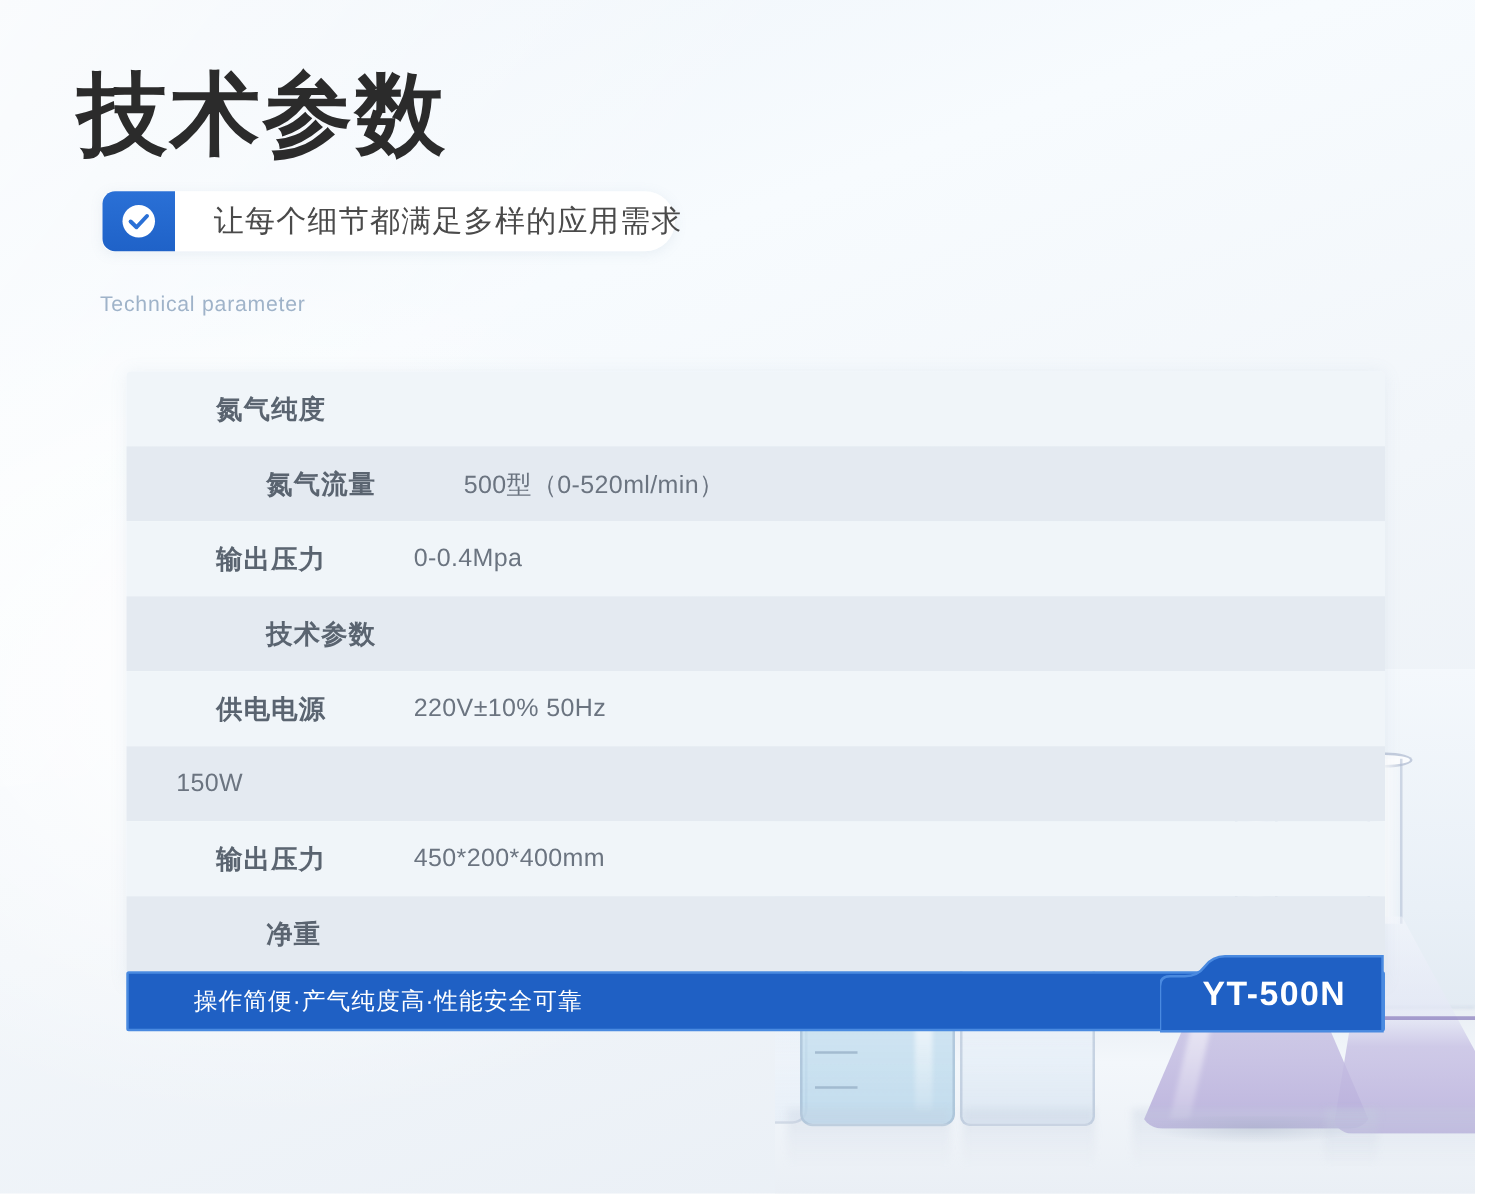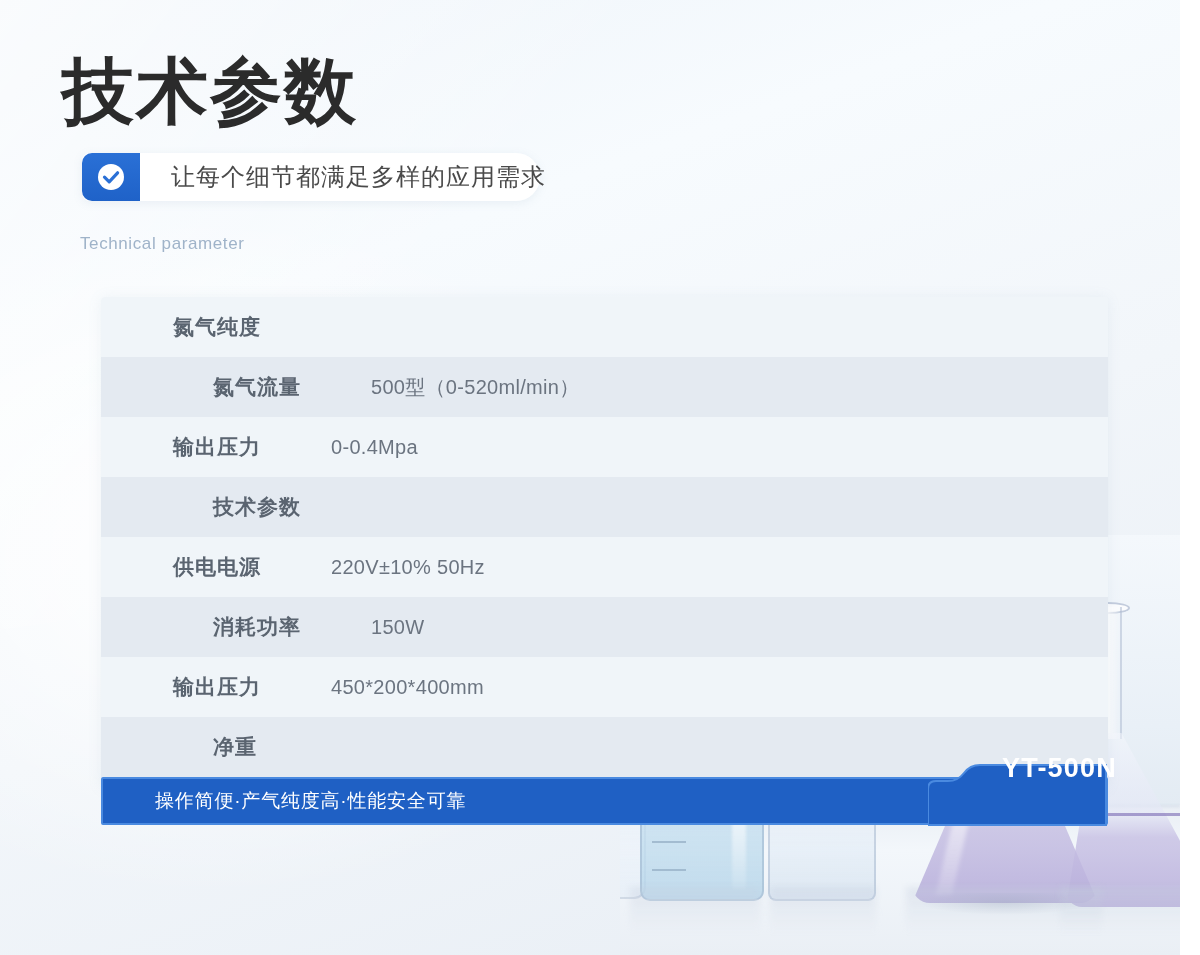--- a/index.html
+++ b/index.html
@@ -241,23 +241,23 @@
     font-size:19px; color:#ffffff; letter-spacing:.8px;
   }
 
   
   .model-tab {
     position:absolute; left:928px; top:763px;
     width:180px; height:64px;
   }
   .model-tab svg { display:block; }
   .model-text {
-    position:absolute; left:962px; top:736px; height:64px;
+    position:absolute; left:962px; top:763px; height:64px;
     display:flex; align-items:center;
-    font-size:27px; font-weight:bold; color:#ffffff; letter-spacing:1.2px;margin-left:40px;
+    font-size:27px; font-weight:bold; color:#ffffff; letter-spacing:1.2px;
   }
 </style>
 </head>
 <body>
 
 <div id="page">
 
   <div class="sheen"></div>
 
   <div class="photo">
@@ -334,21 +334,20 @@
     <div class="row even">
       <div class="k">技术参数</div>
     </div>
 
     <div class="row odd">
       <div class="k">供电电源</div>
       <div class="v">220V±10%  50Hz</div>
     </div>
 
     <div class="row even">
-      <div class="k">消耗功率</div>
       <div class="v">150W</div>
     </div>
 
     <div class="row odd">
       <div class="k">输出压力</div>
       <div class="v">450*200*400mm</div>
     </div>
 
     <div class="row even">
       <div class="k">净重</div>

